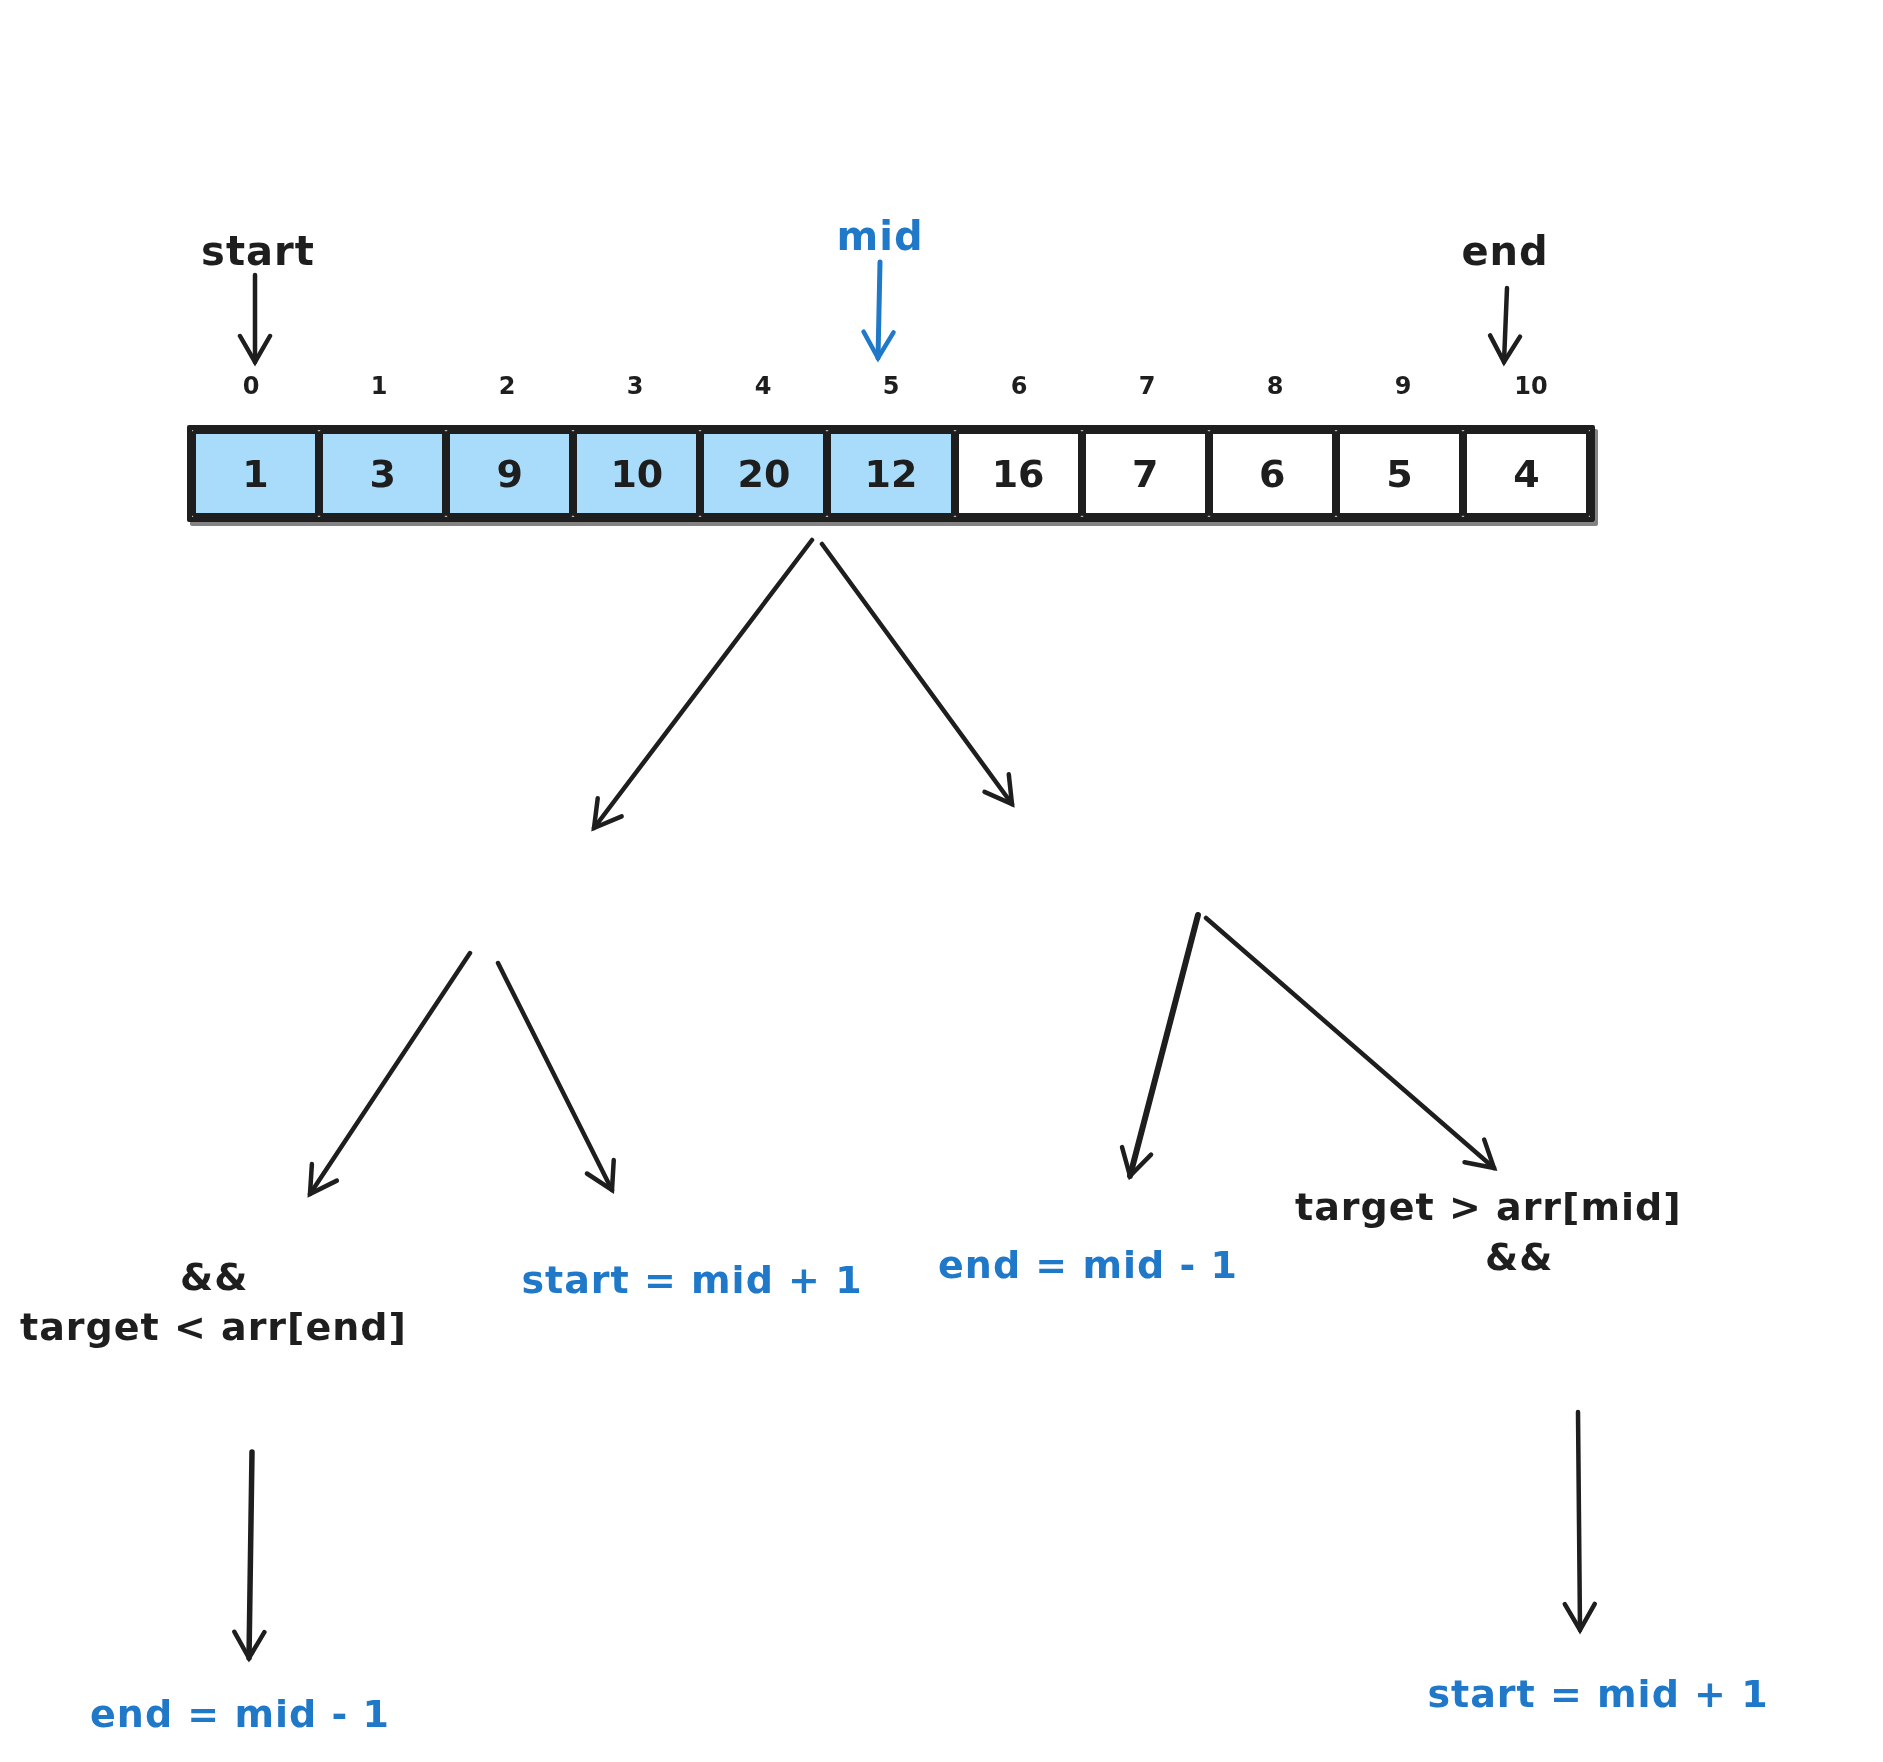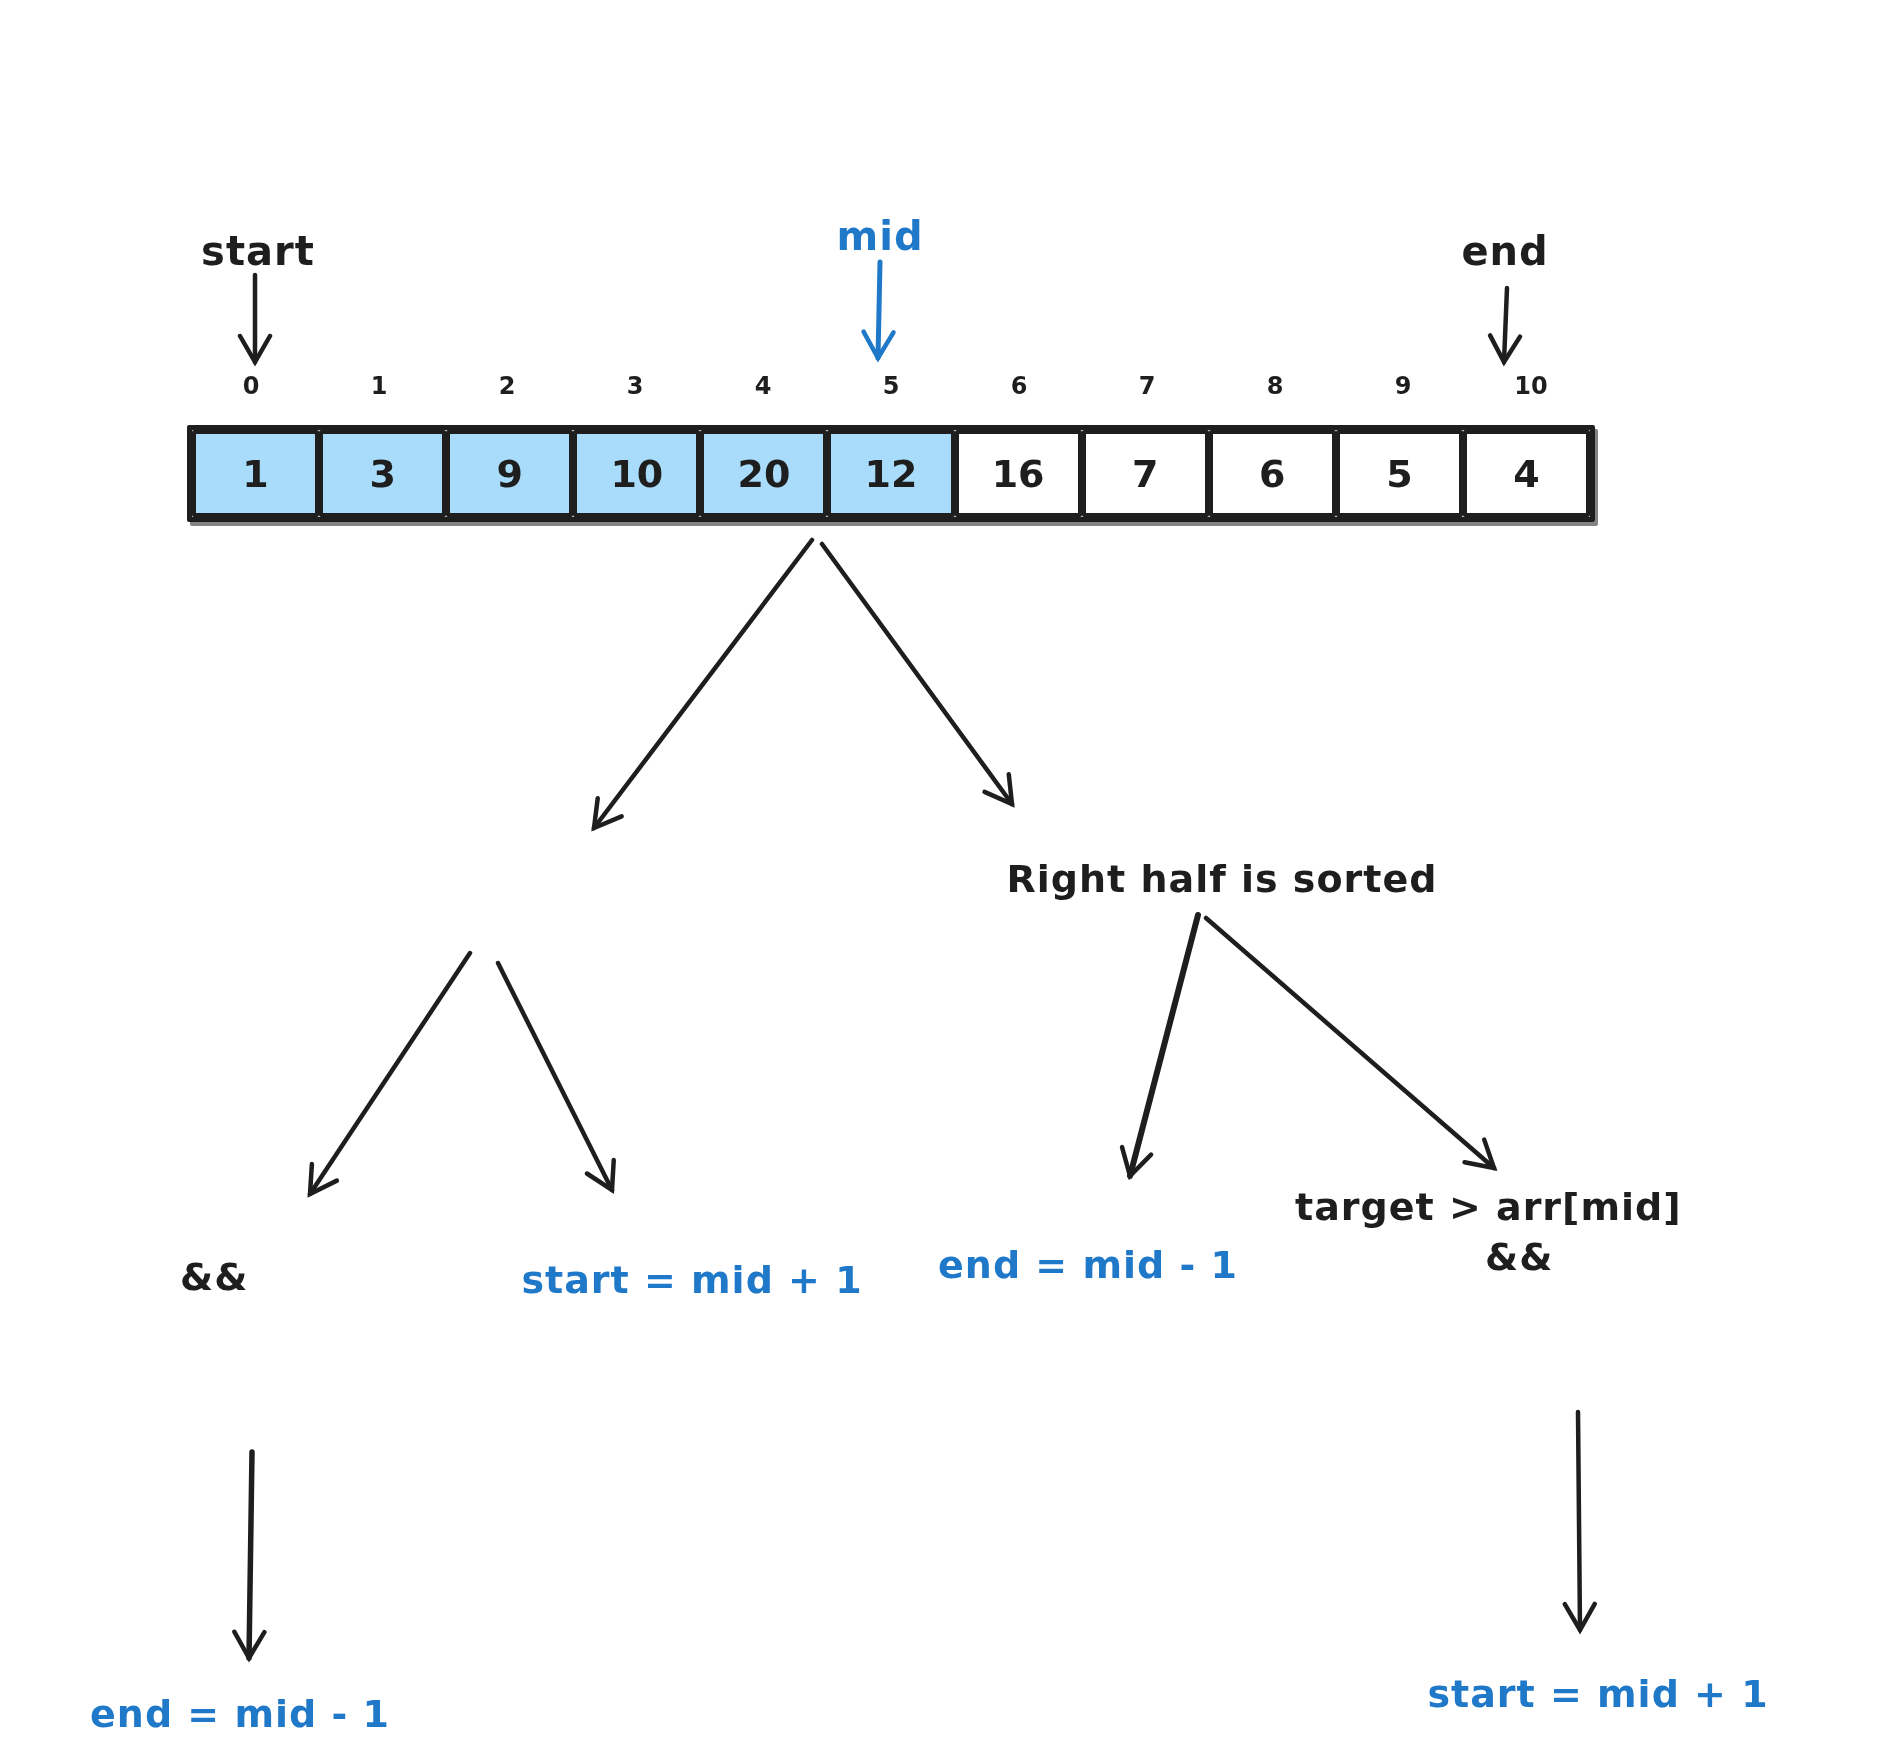--- a/index.html
+++ b/index.html
@@ -96,24 +96,24 @@
         <span>6</span>
       </div>
     <div class="cell">
         <span>5</span>
       </div>
     <div class="cell">
         <span>4</span>
       </div>
   </div>
 
-  <div class="abs title center" style="left:1222px;top:857px;">Right half is sorted</div>
 
   <div class="abs cond" style="left:20px;top:1252px;">
     <div class="amp-left">&amp;&amp;</div>
+    <div>target &lt; arr[end]</div>
   </div>
 
   <div class="abs action blue center" style="left:692px;top:1258px;">start = mid + 1</div>
 
   <div class="abs action blue center" style="left:1088px;top:1243px;">end = mid - 1</div>
 
   <div class="abs cond" style="left:1295px;top:1182px;">
     <div>target &gt; arr[mid]</div>
     <div class="amp-right">&amp;&amp;</div>
   </div>

